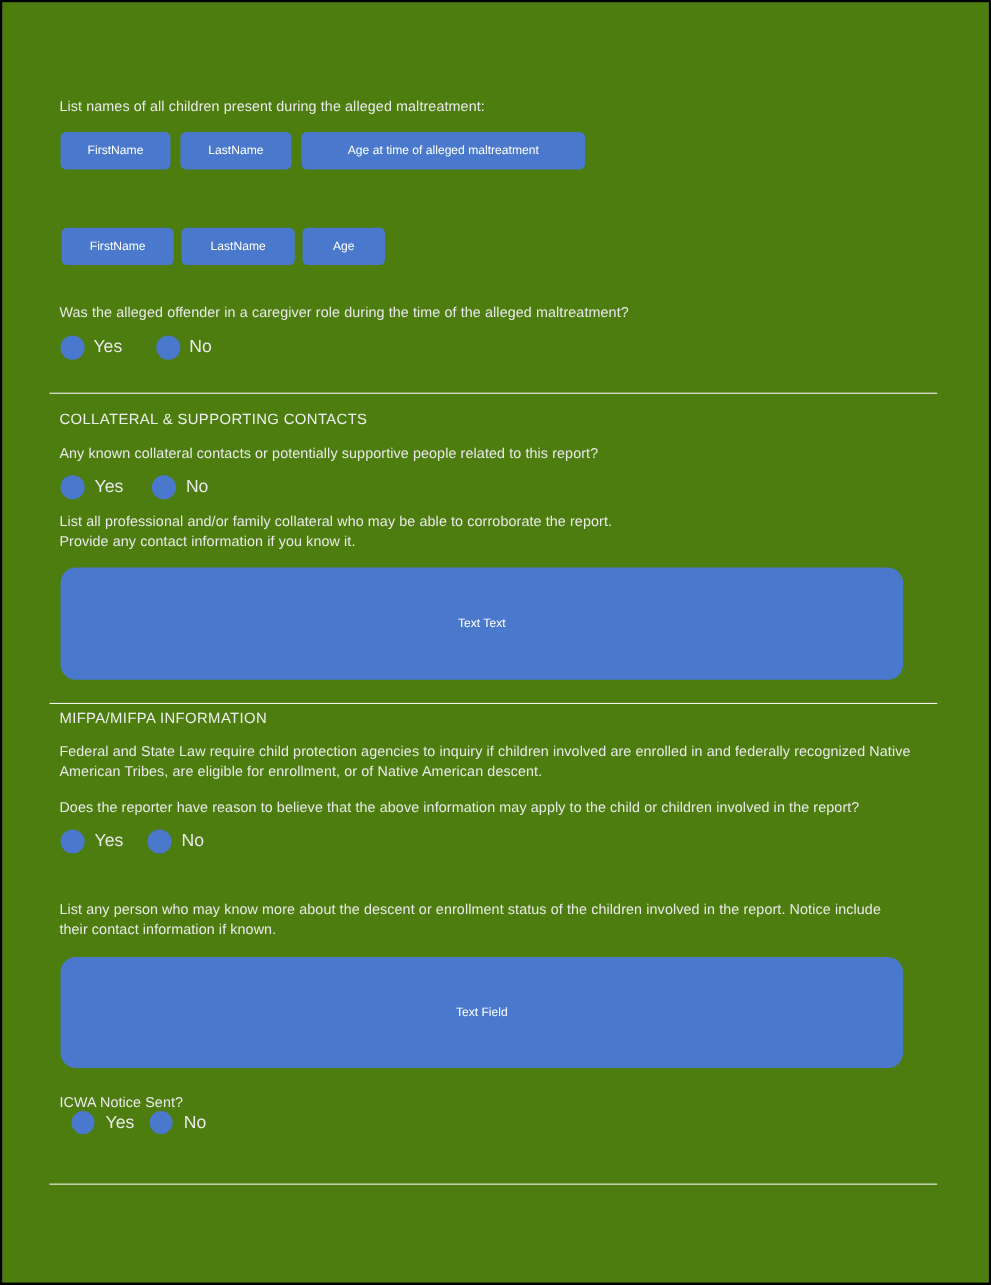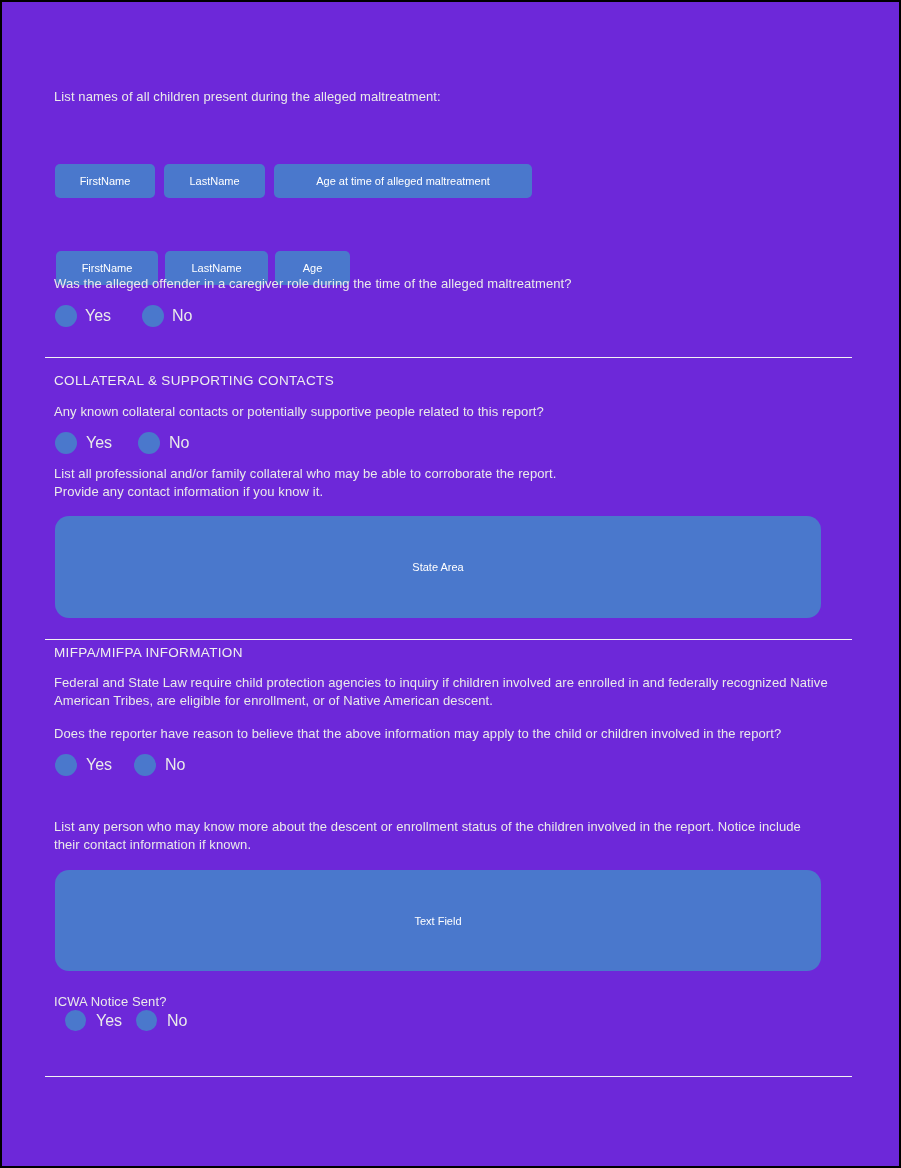--- a/index.html
+++ b/index.html
@@ -12,21 +12,21 @@
     height: 1168px;
     overflow: hidden;
     font-family: "Liberation Sans", sans-serif;
   }
   #page {
     position: absolute;
     left: 2px;
     top: 2px;
     width: 897px;
     height: 1164px;
-    background: #6d28d9;
+    background: #4d7c0f;
     overflow: hidden;
   }
   .abs { position: absolute; }
 
   .label {
     color: #eaeaea;
     font-size: 13px;
     line-height: 18px;
     letter-spacing: 0.1px;
     white-space: pre-wrap;
@@ -48,21 +48,20 @@
     color: #ffffff;
     font-size: 11px;
     display: flex;
     align-items: center;
     justify-content: center;
     text-align: left;
     box-sizing: border-box;
     border: none;
     padding: 17px;
     font-family: "Liberation Sans", sans-serif;
-    margin-top: 44px;
   }
 
   .bigbox {
     background: #4a78cc;
     border-radius: 14px;
     color: #ffffff;
     font-size: 11px;
     display: flex;
     align-items: center;
     justify-content: center;
@@ -125,21 +124,21 @@
     <span class="radio-text" style="margin-left:9px;">Yes</span>
   </div>
   <div class="abs radio-group" style="left:136px; top:430px;">
     <span class="radio-dot"></span>
     <span class="radio-text" style="margin-left:9px;">No</span>
   </div>
 
   <div class="abs label" style="left:52px; top:463px; width:780px;">List all professional and/or family collateral who may be able to corroborate the report.</div>
   <div class="abs label" style="left:52px; top:481px; width:780px;">Provide any contact information if you know it.</div>
 
-  <button class="abs bigbox" style="left:53px; top:514px; width:766px; height:102px;">State Area</button>
+  <button class="abs bigbox" style="left:53px; top:514px; width:766px; height:102px;">Text Text</button>
 
   <div class="abs divider" style="left:43px; top:637px; width:807px;"></div>
 
   <div class="abs section-head" style="left:52px; top:642px; width:700px;">MIFPA/MIFPA INFORMATION</div>
 
   <div class="abs label" style="left:52px; top:672px; width:792px;">Federal and State Law require child protection agencies to inquiry if children involved are enrolled in and federally recognized Native American Tribes, are eligible for enrollment, or of Native American descent.</div>
 
   <div class="abs label" style="left:52px; top:723px; width:792px;">Does the reporter have reason to believe that the above information may apply to the child or children involved in the report?</div>
 
   <div class="abs radio-group" style="left:53px; top:752px;">

